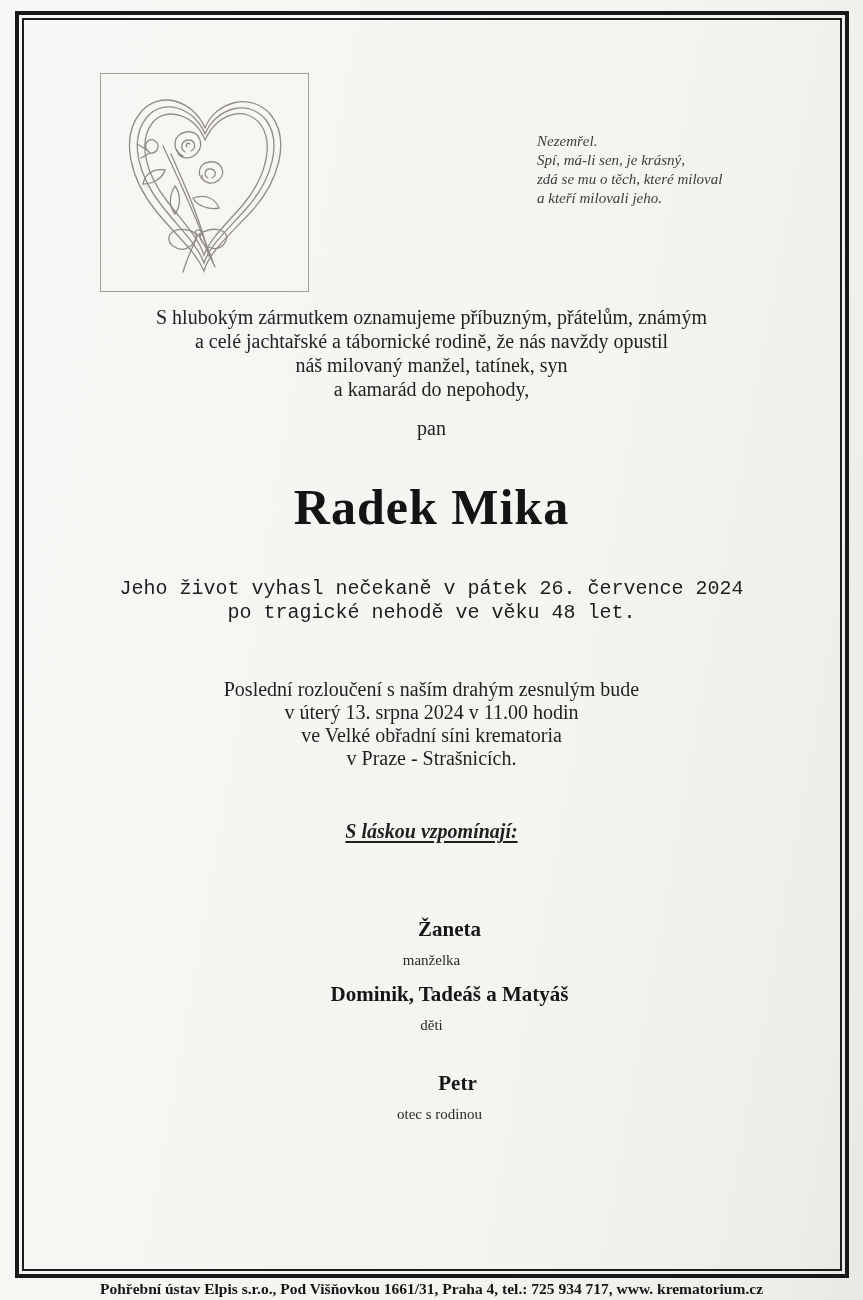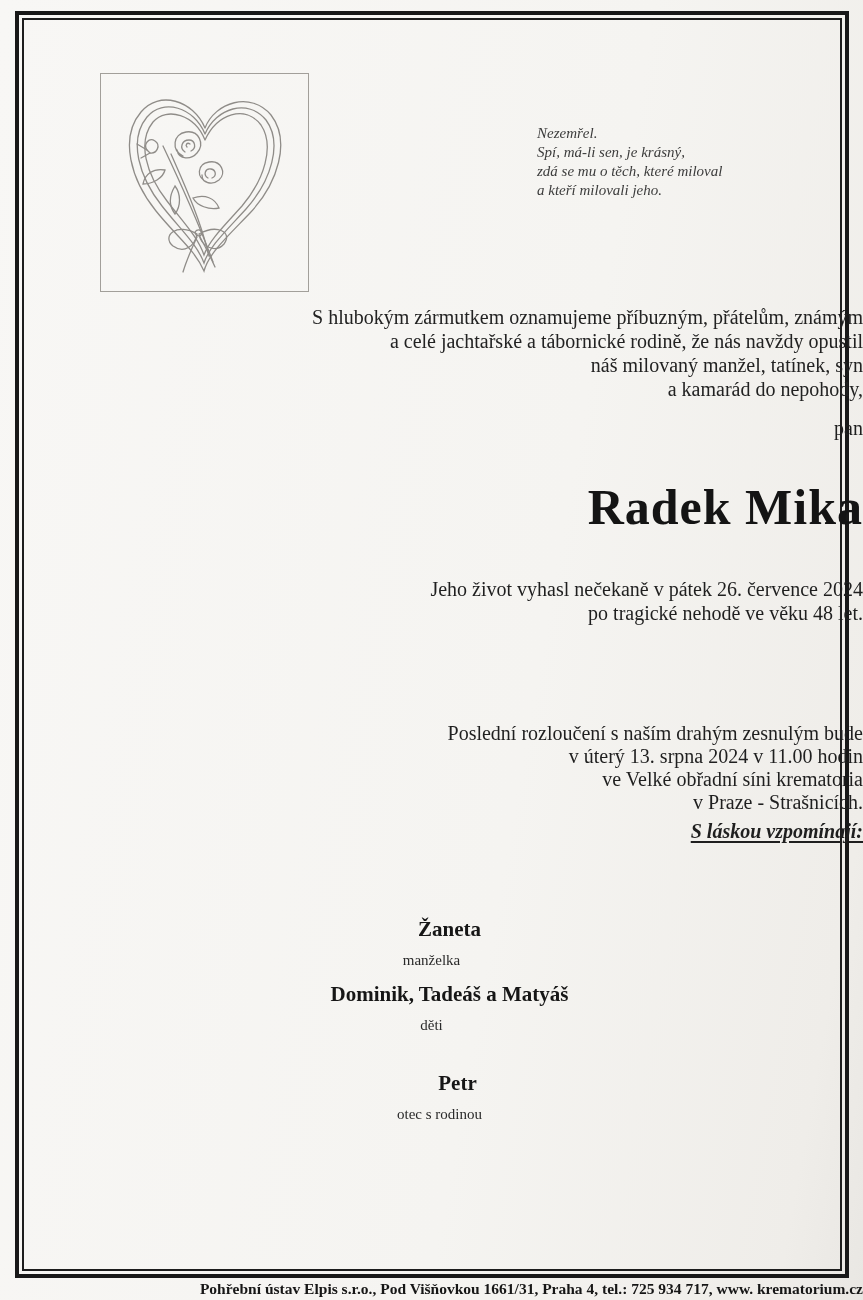--- a/index.html
+++ b/index.html
@@ -26,32 +26,32 @@
   
   .illustration-box {
     position: absolute; left: 100px; top: 73px;
     width: 207px; height: 217px;
     border: 1px solid #a29f9a;
     background: transparent;
   }
   .illustration-box svg { display: block; width: 100%; height: 100%; }
 
   .poem {
-    position: absolute; left: 537px; top: 124px;
+    position: absolute; left: 537px; top: 132px;
     font-style: italic; font-size: 15px; line-height: 19px;
     color: #3c3c3c; text-align: left;
   }
 
-  .centered { position: absolute; left: 0; width: 100%; text-align: right; }
+  .centered { position: absolute; left: 0; width: 100%; text-align: center; }
 
   .announcement { top: 305px; font-size: 20px; line-height: 24px; color: #222; }
   .salutation   { top: 417px; font-size: 20px; }
   .deceased-name{ top: 480px; font-size: 50px; line-height: 54px; font-weight: 700; letter-spacing: 1px; color: #141414; }
-  .death-info   { top: 577px; font-size: 20px; line-height: 24px; }
-  .funeral-info { top: 678px; font-size: 20px; line-height: 23px; margin-top: 44px; }
+  .death-info   { top: 577px; font-size: 20px; line-height: 24px; font-family: Liberation Mono, monospace; }
+  .funeral-info { top: 678px; font-size: 20px; line-height: 23px; }
 
   .remembrance  { top: 820px; font-size: 20px; font-style: italic; font-weight: 600; }
   .remembrance .uline { text-decoration: underline; text-underline-offset: 3px; text-decoration-thickness: 1.5px; }
 
   .mourner { position: absolute; left: 0; width: 100%; text-align: center; }
   .mourner-names    { font-size: 21px; font-weight: 700; line-height: 24px; color: #161616; margin-left: 36px; }
   .mourner-relation { font-size: 15px; line-height: 18px; margin-top: 10px; color: #2a2a2a; }
   .mourner-1 { top: 917px; }
   .mourner-2 { top: 982px; }
   .mourner-3 { top: 1071px; padding-left: 8px; }

